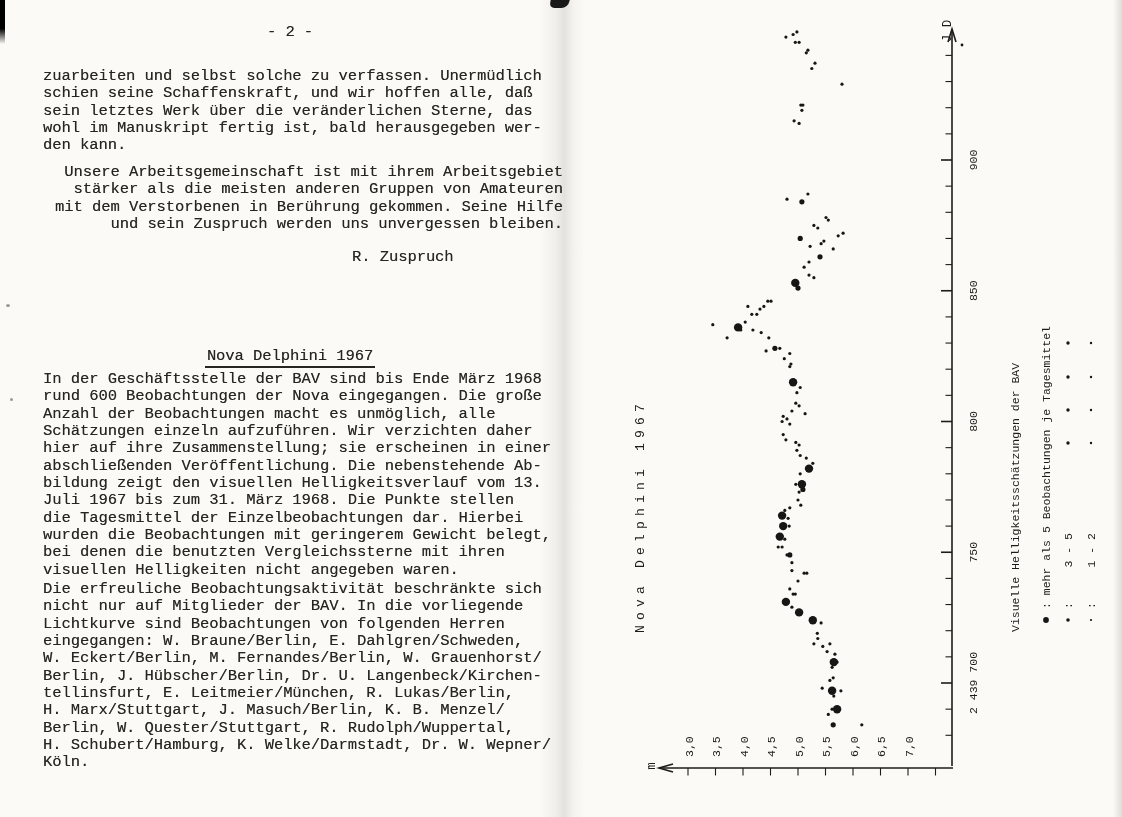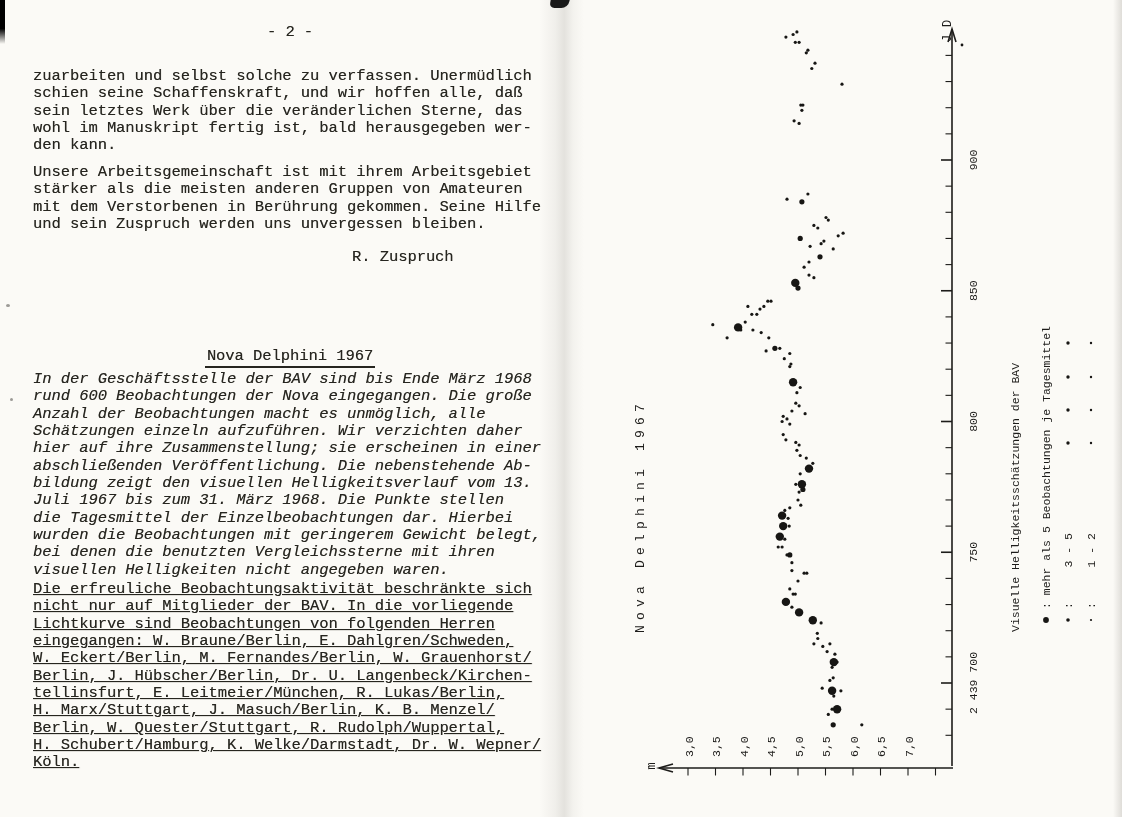--- a/index.html
+++ b/index.html
@@ -15,21 +15,21 @@
   .gutter-spot{position:absolute;left:550px;top:0;width:19px;height:8px;background:#191919;
                border-radius:0 0 7px 5px;transform:skewX(-10deg);}
   .edge-right{position:absolute;right:0;top:0;width:9px;height:817px;
               background:linear-gradient(90deg,rgba(0,0,0,0),rgba(110,105,98,.20));}
   .speck{position:absolute;background:rgba(40,38,34,.45);border-radius:50%;}
   
   .typed{position:absolute;font-family:"Liberation Mono","DejaVu Sans Mono",monospace;
          font-size:15.4px;line-height:17.35px;color:#26251f;white-space:pre;
          text-shadow:.25px .25px 0 rgba(38,37,31,.55);}
   .center-block{left:33px;width:514px;text-align:center;}
-  .para{left:33px;width:520px;}
+  .para{left:43px;width:520px;}
   .heading-wrap{position:absolute;left:33px;top:347px;width:514px;text-align:center;}
   .heading{display:inline-block;font-family:"Liberation Mono","DejaVu Sans Mono",monospace;
            font-size:15.4px;color:#26251f;white-space:pre;
            border-bottom:2px solid #26251f;padding:0 2px 1px 2px;
            text-shadow:.25px .25px 0 rgba(38,37,31,.55);}
   
   .chart{position:absolute;left:560px;top:0;}
   .ax{stroke:#1d1c1a;stroke-width:1.6;fill:none;}
   .thin{stroke-width:1.1;}
   .lbl{font-family:"Liberation Mono","DejaVu Sans Mono",monospace;font-size:11.5px;fill:#1d1c1a;}
@@ -52,45 +52,45 @@
 
   <div>
     <div class="typed center-block" style="top:24px;">- 2 -</div>
 
     <div class="typed para" style="top:68px;">zuarbeiten und selbst solche zu verfassen. Unermüdlich
 schien seine Schaffenskraft, und wir hoffen alle, daß
 sein letztes Werk über die veränderlichen Sterne, das
 wohl im Manuskript fertig ist, bald herausgegeben wer-
 den kann.</div>
 
-    <div class="typed para" style="top:164px;">Unsere Arbeitsgemeinschaft ist mit ihrem Arbeitsgebiet
+    <div class="typed para" style="top:164px;text-align:right;">Unsere Arbeitsgemeinschaft ist mit ihrem Arbeitsgebiet
 stärker als die meisten anderen Gruppen von Amateuren
 mit dem Verstorbenen in Berührung gekommen. Seine Hilfe
 und sein Zuspruch werden uns unvergessen bleiben.</div>
 
     <div class="typed" style="left:352px;top:249px;">R. Zuspruch</div>
 
     <div class="heading-wrap">
       <span class="heading">Nova Delphini 1967</span>
     </div>
 
-    <div class="typed para" style="top:371px;font-style:italic;">In der Geschäftsstelle der BAV sind bis Ende März 1968
+    <div class="typed para" style="top:371px;">In der Geschäftsstelle der BAV sind bis Ende März 1968
 rund 600 Beobachtungen der Nova eingegangen. Die große
 Anzahl der Beobachtungen macht es unmöglich, alle
 Schätzungen einzeln aufzuführen. Wir verzichten daher
 hier auf ihre Zusammenstellung; sie erscheinen in einer
 abschließenden Veröffentlichung. Die nebenstehende Ab-
 bildung zeigt den visuellen Helligkeitsverlauf vom 13.
 Juli 1967 bis zum 31. März 1968. Die Punkte stellen
 die Tagesmittel der Einzelbeobachtungen dar. Hierbei
 wurden die Beobachtungen mit geringerem Gewicht belegt,
 bei denen die benutzten Vergleichssterne mit ihren
 visuellen Helligkeiten nicht angegeben waren.</div>
 
-    <div class="typed para" style="top:581px;text-decoration:underline;">Die erfreuliche Beobachtungsaktivität beschränkte sich
+    <div class="typed para" style="top:581px;">Die erfreuliche Beobachtungsaktivität beschränkte sich
 nicht nur auf Mitglieder der BAV. In die vorliegende
 Lichtkurve sind Beobachtungen von folgenden Herren
 eingegangen: W. Braune/Berlin, E. Dahlgren/Schweden,
 W. Eckert/Berlin, M. Fernandes/Berlin, W. Grauenhorst/
 Berlin, J. Hübscher/Berlin, Dr. U. Langenbeck/Kirchen-
 tellinsfurt, E. Leitmeier/München, R. Lukas/Berlin,
 H. Marx/Stuttgart, J. Masuch/Berlin, K. B. Menzel/
 Berlin, W. Quester/Stuttgart, R. Rudolph/Wuppertal,
 H. Schubert/Hamburg, K. Welke/Darmstadt, Dr. W. Wepner/
 Köln.</div>

